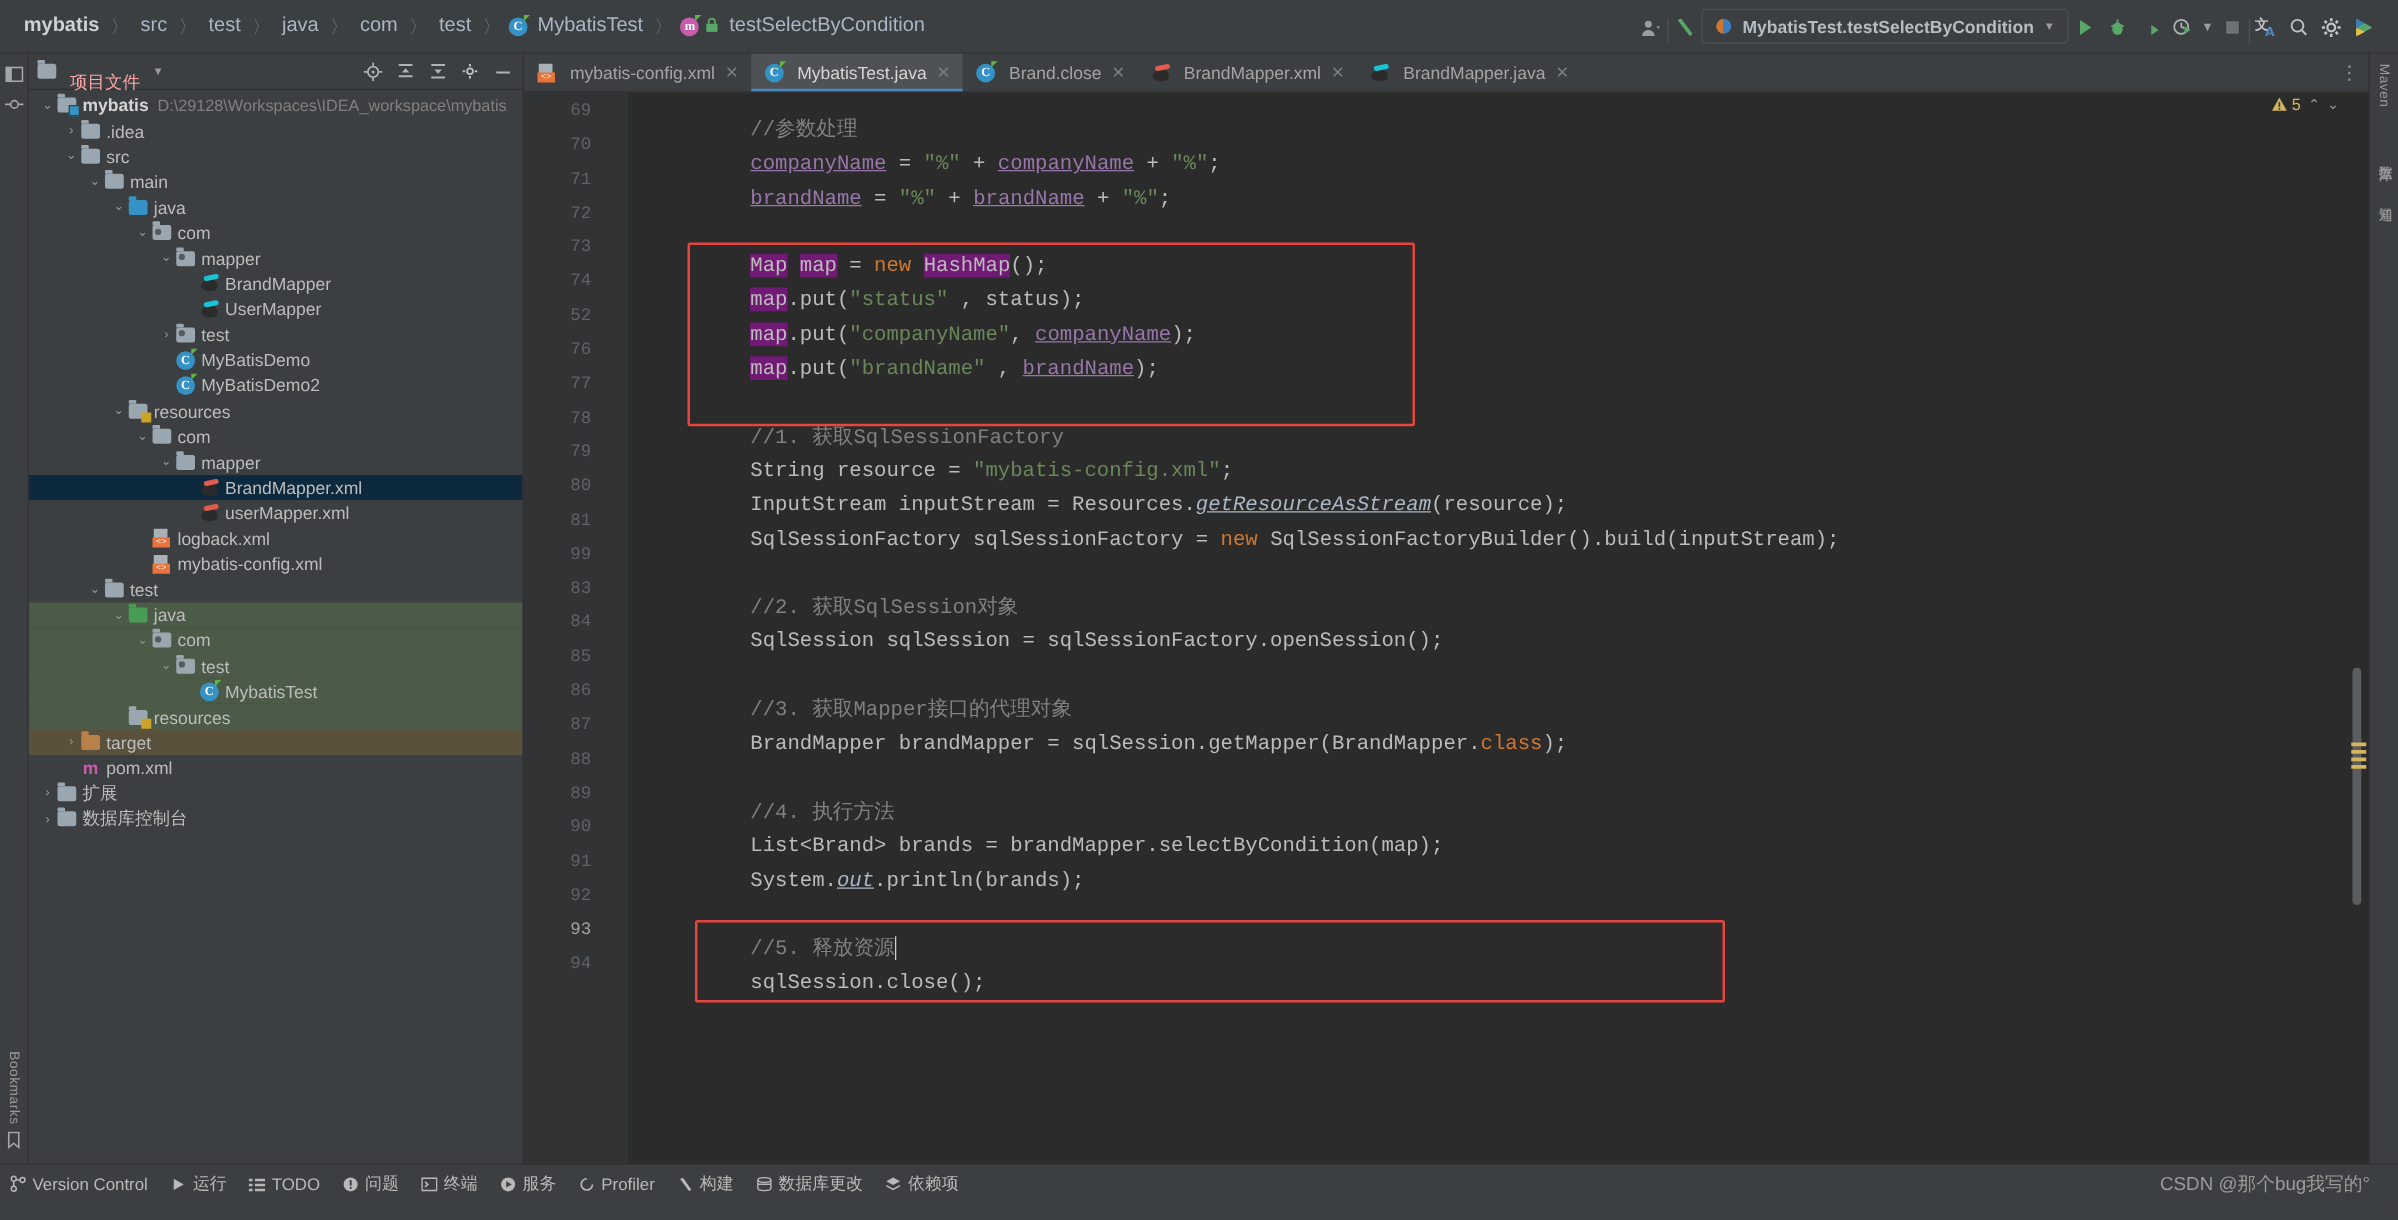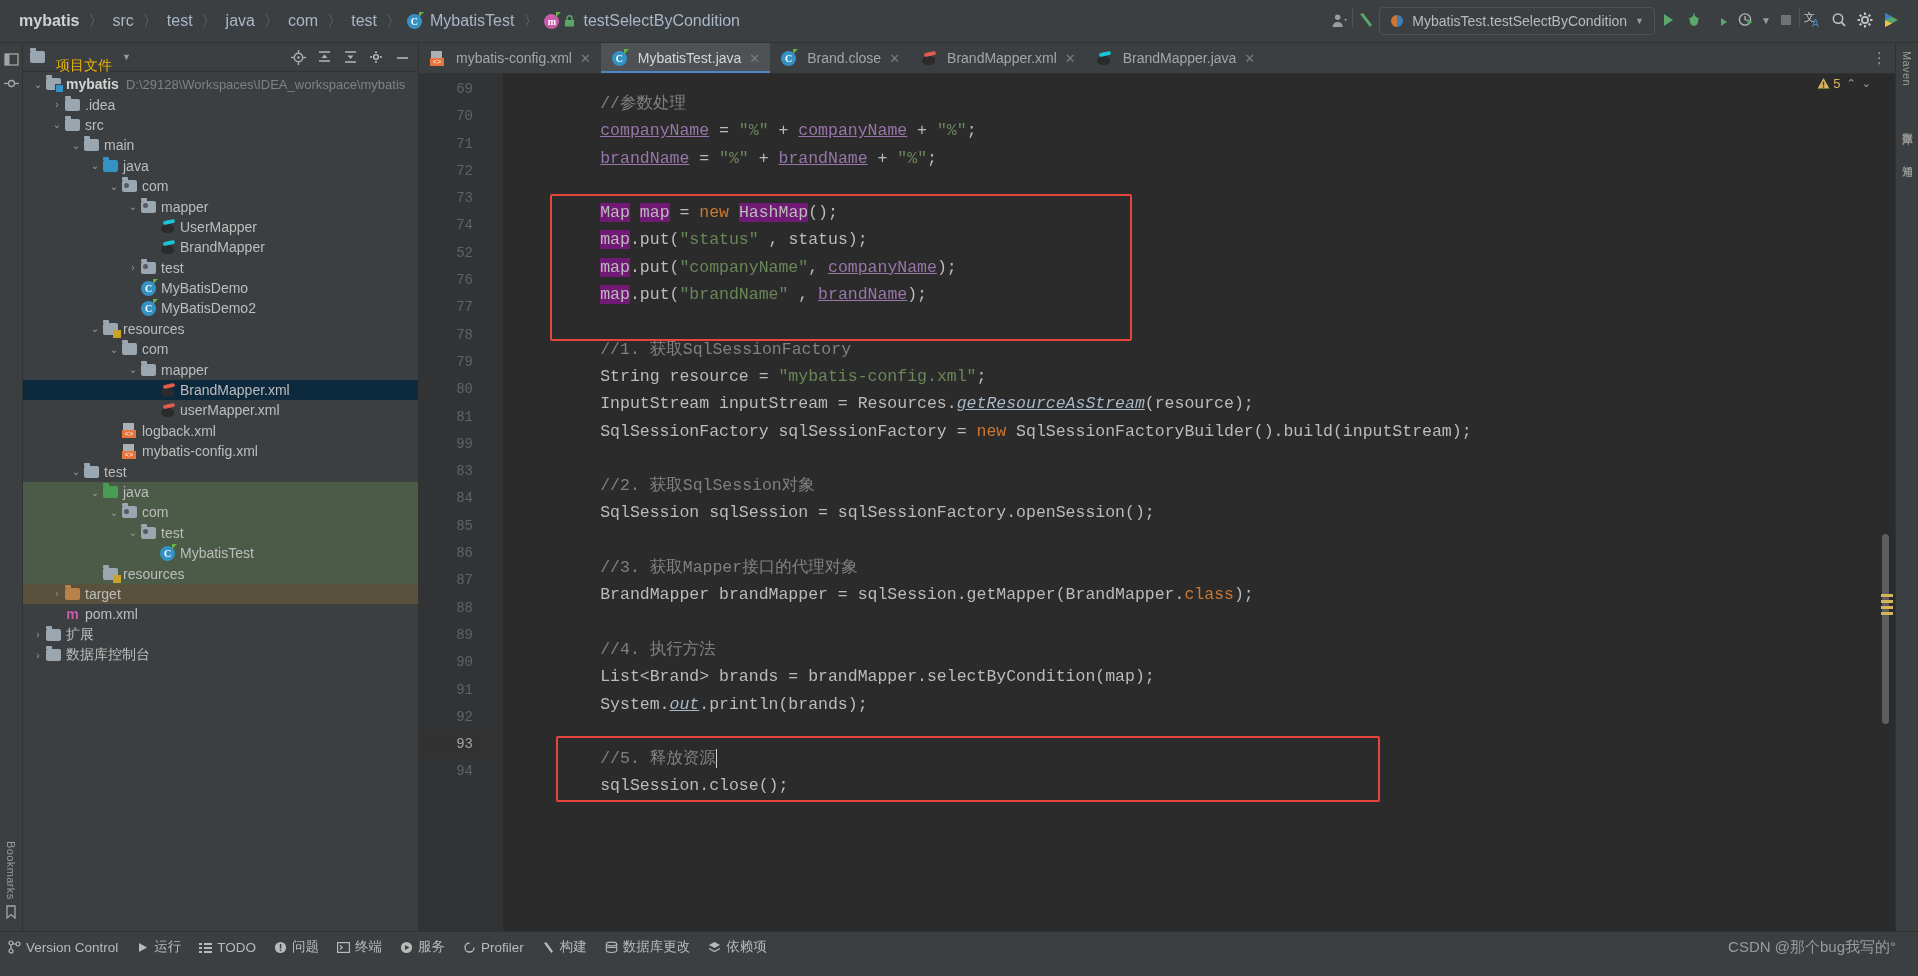--- a/index.html
+++ b/index.html
@@ -11,40 +11,40 @@
   }
   .ide{position:relative;width:1918px;height:976px;background:#3c3f41;display:flex;flex-direction:column;}
 
   
   .navbar{height:42px;background:#3c3f41;display:flex;align-items:center;padding:0 8px;flex:0 0 42px;border-bottom:1px solid #323232;}
   .crumbs{display:flex;align-items:center;gap:3px;padding-left:8px;}
   .crumb{color:#a9b7c6;font-size:16px;padding:2px 3px;}
   .crumb.bold{font-weight:bold;color:#cfd2d4;}
   .crumb-sep{color:#707478;font-size:15px;padding:0 3px;}
   .navspacer{flex:1;}
-  .navright{display:flex;align-items:flex-start;padding-right:6px;}
+  .navright{display:flex;align-items:flex-end;padding-right:6px;font-weight:bold;}
   .iconbtn{width:26px;height:26px;display:flex;align-items:center;justify-content:center;cursor:default;}
   .runcfg{display:flex;align-items:center;gap:8px;background:#3c3f41;border:1px solid #4e5254;border-radius:4px;
           height:26px;padding:0 10px;color:#b5bcc2;font-size:14px;}
   .vsep{width:1px;height:20px;background:#4e5254;}
 
   
   .body{flex:1;display:flex;min-height:0;}
   .leftrail{width:22px;background:#3c3f41;flex:0 0 22px;display:flex;flex-direction:column;align-items:center;
             padding-top:4px;border-right:1px solid #323232;}
   .railtxt{writing-mode:vertical-rl;font-size:11px;color:#9a9a9a;letter-spacing:.4px;margin-top:8px;}
   .railicon{width:18px;height:18px;margin:3px 0;display:flex;align-items:center;justify-content:center;}
 
   .rightrail{width:22px;background:#3c3f41;flex:0 0 22px;display:flex;flex-direction:column;align-items:center;
              padding-top:6px;border-left:1px solid #323232;}
 
   
   .project{width:395px;flex:0 0 395px;background:#3c3f41;display:flex;flex-direction:column;border-right:1px solid #323232;}
   .projhead{height:28px;display:flex;align-items:center;padding:0 6px;gap:6px;flex:0 0 28px;border-bottom:1px solid #323232;}
-  .projtitle{font-size:14px;color:#eab308;margin-top:18px;}
+  .projtitle{font-size:14px;color:#fca5a5;margin-top:18px;}
   .projhead .grow{flex:1;}
   .projhead .hicon{width:20px;height:20px;display:flex;align-items:center;justify-content:center;}
   .tree{flex:1;overflow:hidden;padding-top:2px;font-size:14px;}
   .row{height:20.4px;display:flex;align-items:center;white-space:nowrap;padding-right:4px;}
   .row.sel{background:#0d293e;}
   .row.tgreen{background:#4c5b47;}
   .row.torange{background:#5a513c;}
   .arrow{width:14px;flex:0 0 14px;display:flex;align-items:center;justify-content:center;color:#9a9a9a;font-size:10px;}
   .ic{width:17px;flex:0 0 17px;display:flex;align-items:center;justify-content:center;margin-right:4px;}
   .lbl{color:#bdbdbd;}
@@ -391,31 +391,31 @@
             <span class="lbl">mapper</span>
           </div>
           <div class="row" style="padding-left: 122px;">
             <span class="arrow"></span>
             <span class="ic">
               <span class="bird">
                 <span class="bd"></span>
                 <span class="bk"></span>
               </span>
             </span>
-            <span class="lbl">UserMapper</span>
+            <span class="lbl">BrandMapper</span>
           </div>
           <div class="row" style="padding-left: 122px;">
             <span class="arrow"></span>
             <span class="ic">
               <span class="bird">
                 <span class="bd"></span>
                 <span class="bk"></span>
               </span>
             </span>
-            <span class="lbl">BrandMapper</span>
+            <span class="lbl">UserMapper</span>
           </div>
           <div class="row" style="padding-left: 103px;">
             <span class="arrow">›</span>
             <span class="ic">
               <span class="fld">
                 <span class="dot"></span>
               </span>
             </span>
             <span class="lbl">test</span>
           </div>

